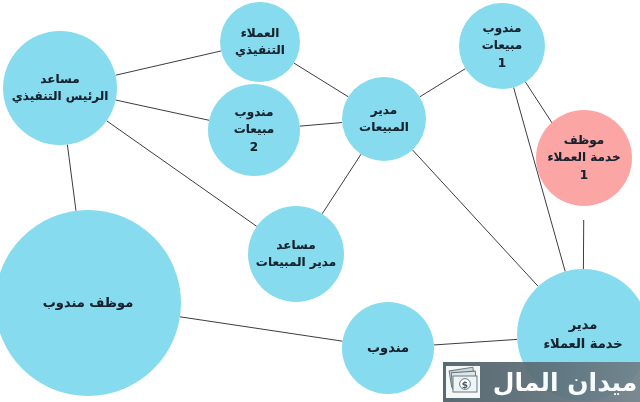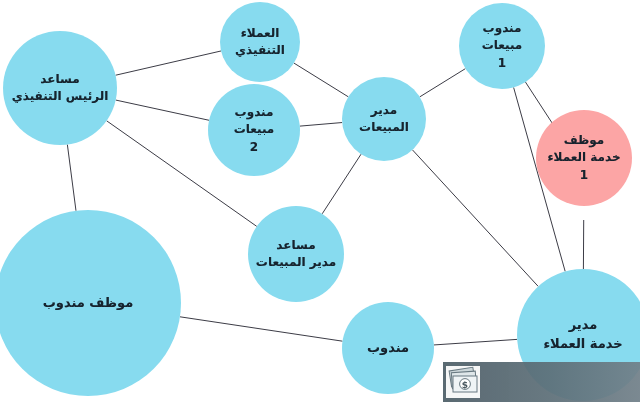--- a/index.html
+++ b/index.html
@@ -159,15 +159,16 @@
           <rect x="8" y="6" width="24" height="16" fill="#c9d4d8" stroke="#5d6f78" stroke-width="1"></rect>
         </g>
         <g transform="rotate(-4 20 19)">
           <rect x="9" y="9" width="24" height="16" fill="#dde6e9" stroke="#5d6f78" stroke-width="1"></rect>
         </g>
         <rect x="10" y="13" width="24" height="16" fill="#eef4f6" stroke="#5d6f78" stroke-width="1"></rect>
         <circle cx="22" cy="21" r="5.4" fill="#ffffff" stroke="#5d6f78" stroke-width="1"></circle>
         <text x="22" y="25" font-size="9" font-weight="bold" fill="#3d4d55" text-anchor="middle" font-family="'DejaVu Sans', sans-serif">$</text>
       </svg>
     </div>
+    <div id="watermark-text">ميدان المال</div>
   </div>
 
 </div>
 
 </body></html>

